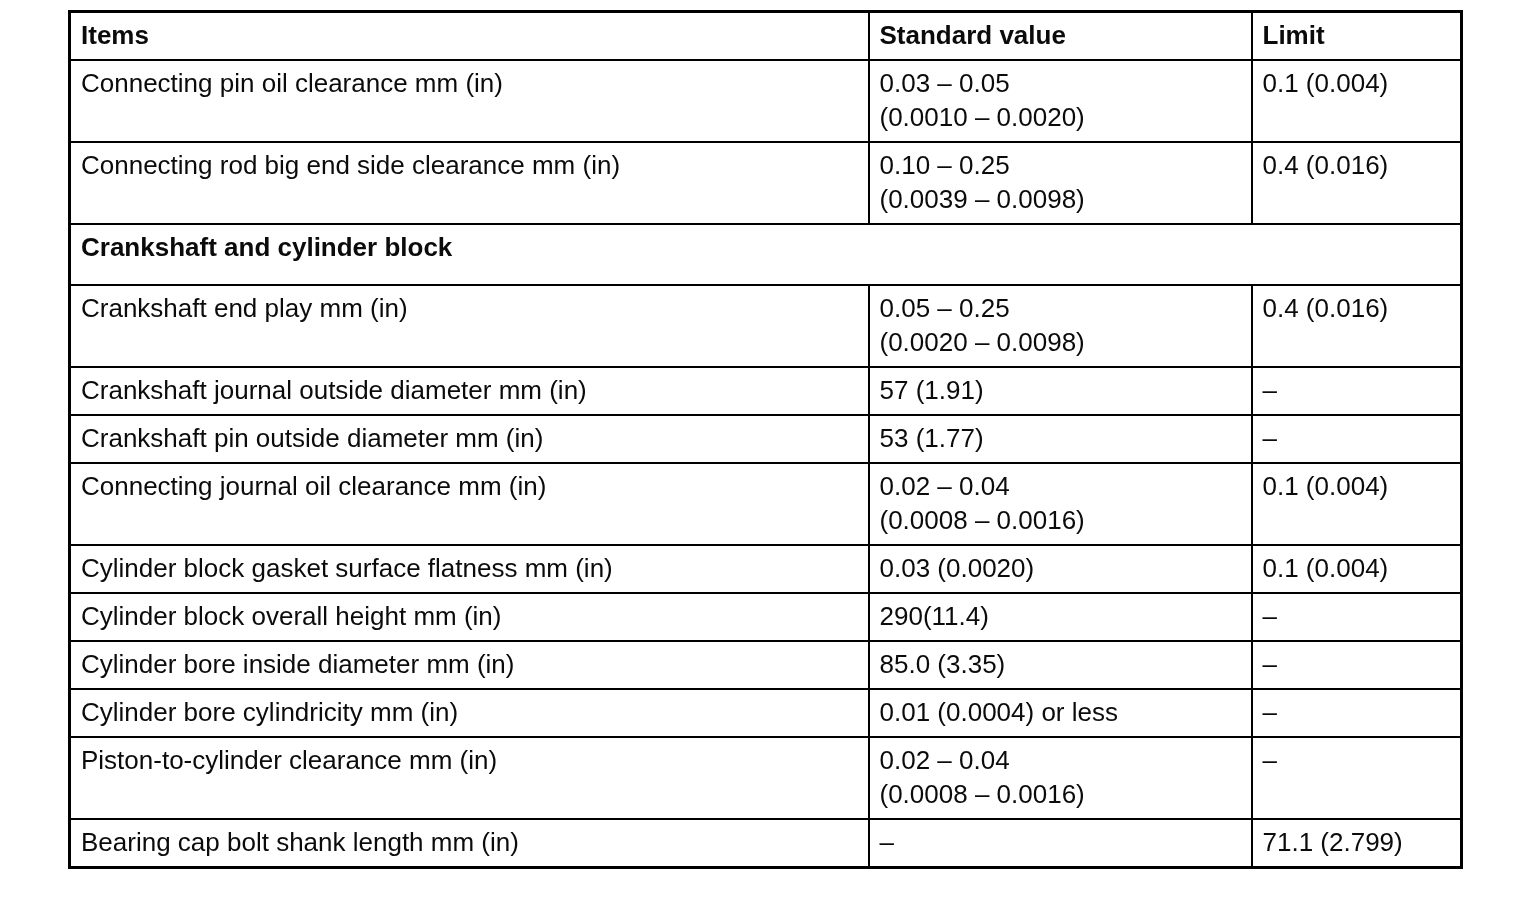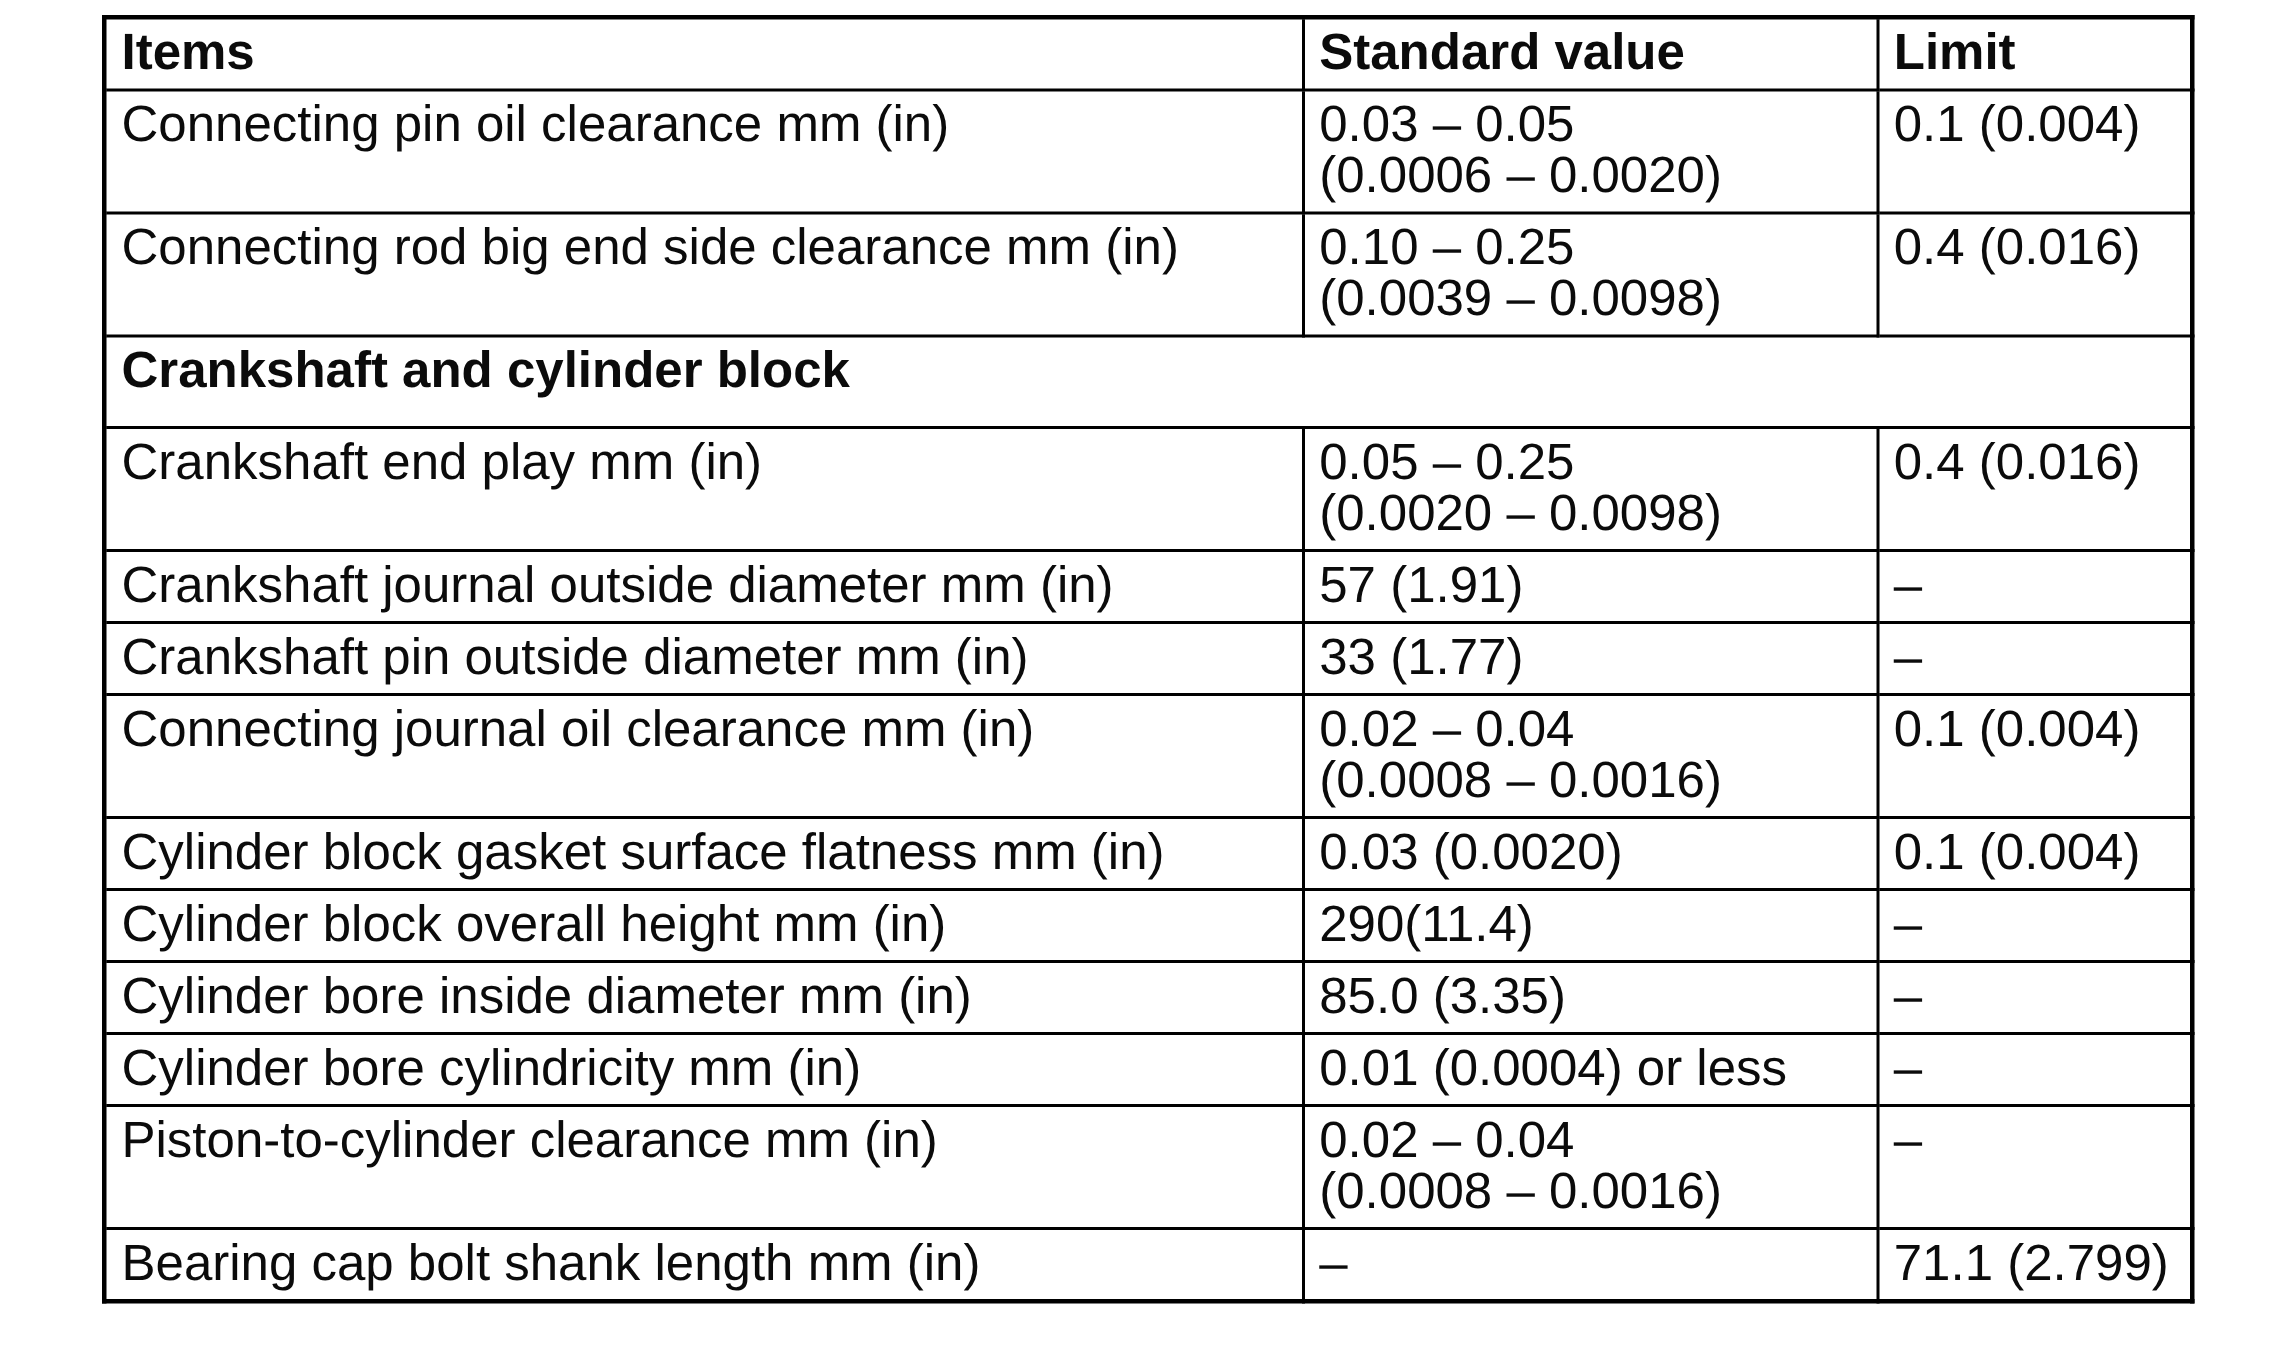--- a/index.html
+++ b/index.html
@@ -28,21 +28,21 @@
   col.col-items    { width: 799px; }
   col.col-standard { width: 383px; }
   col.col-limit    { width: 210px; }
 
   .spec-table th,
   .spec-table td {
     border: 2px solid #000;
     vertical-align: top;
     text-align: left;
     padding: 5px 8px 7px 10px;
-    font-size: 34px;
+    font-size: 26px;
     line-height: 34px;
     white-space: pre-line;
     overflow: hidden;
   }
   .spec-table thead tr { height: 47px; }
   .spec-table th {
     font-weight: bold;
   }
   .spec-table tbody tr { height: 47px; }
   .spec-table tbody tr.two-line { height: 80px; }
@@ -65,21 +65,21 @@
       <tr>
         <th>Items</th>
         <th>Standard value</th>
         <th>Limit</th>
       </tr>
     </thead>
     <tbody>
         <tr class="two-line">
           <td>Connecting pin oil clearance mm (in)</td>
           <td>0.03 – 0.05
-(0.0006 – 0.0020)</td>
+(0.0010 – 0.0020)</td>
           <td>0.1 (0.004)</td>
         </tr>
         <tr class="two-line">
           <td>Connecting rod big end side clearance mm (in)</td>
           <td>0.10 – 0.25
 (0.0039 – 0.0098)</td>
           <td>0.4 (0.016)</td>
         </tr>
         <tr>
           <td colspan="3" class="section-cell">Crankshaft and cylinder block</td>
@@ -90,21 +90,21 @@
 (0.0020 – 0.0098)</td>
           <td>0.4 (0.016)</td>
         </tr>
         <tr>
           <td>Crankshaft journal outside diameter mm (in)</td>
           <td>57 (1.91)</td>
           <td>–</td>
         </tr>
         <tr>
           <td>Crankshaft pin outside diameter mm (in)</td>
-          <td>33 (1.77)</td>
+          <td>53 (1.77)</td>
           <td>–</td>
         </tr>
         <tr class="two-line">
           <td>Connecting journal oil clearance mm (in)</td>
           <td>0.02 – 0.04
 (0.0008 – 0.0016)</td>
           <td>0.1 (0.004)</td>
         </tr>
         <tr>
           <td>Cylinder block gasket surface flatness mm (in)</td>

